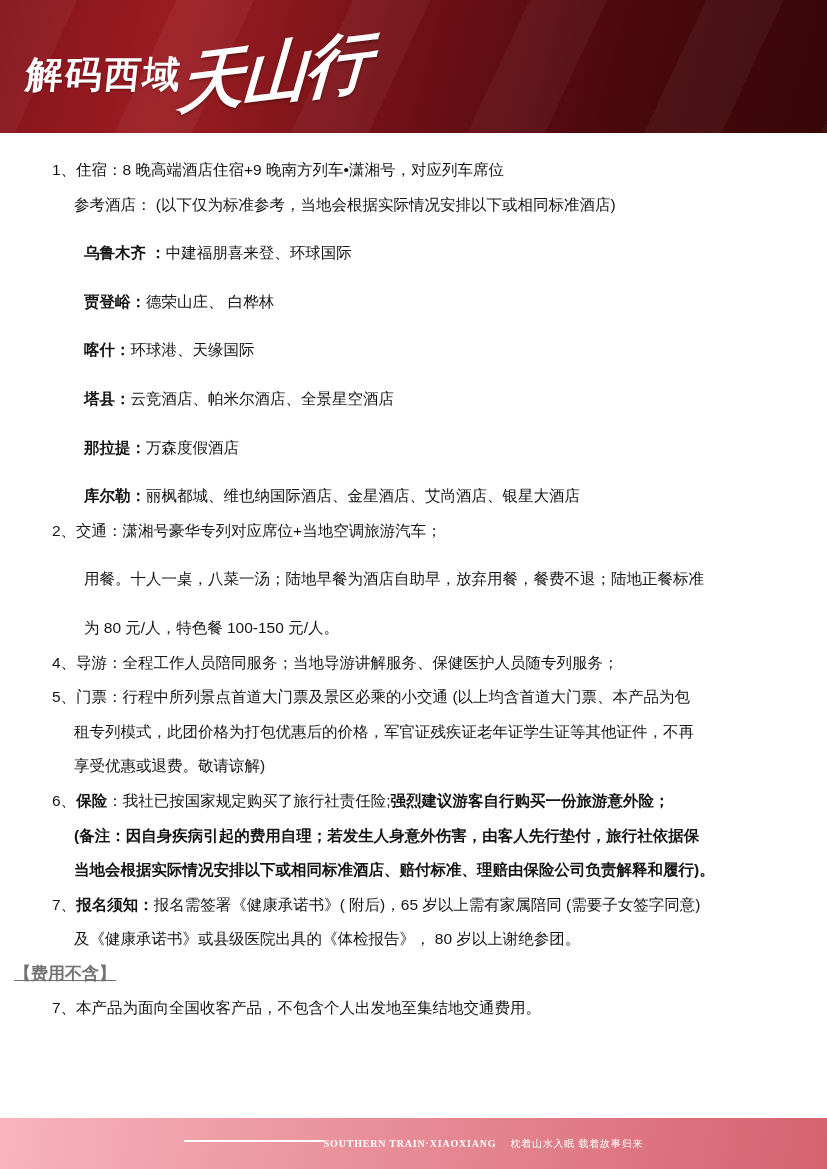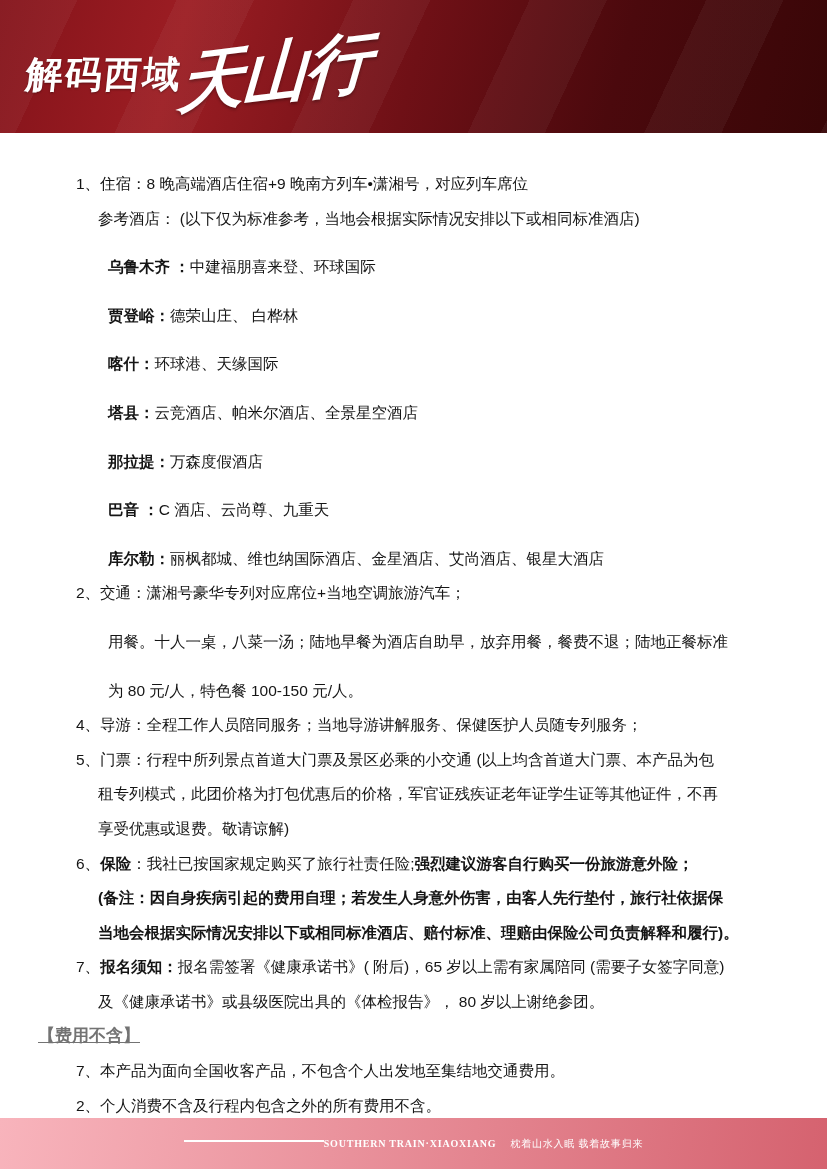--- a/index.html
+++ b/index.html
@@ -25,22 +25,22 @@
   }
   .brand-script {
     display:inline-block; font-family:"Liberation Serif","DejaVu Serif",serif;
     font-size:66px; font-weight:700; font-style:italic; letter-spacing:-2px;
     transform:rotate(-7deg) skewX(-10deg); margin-left:-4px; margin-top:-8px;
     text-shadow:0 2px 3px rgba(0,0,0,0.3); vertical-align:top;
   }
 
   
   #content {
-    position:absolute; top:147px; left:0; width:827px;
-    padding:20px 36px 0 38px;
+    position:absolute; top:133px; left:0; width:827px;
+    padding:20px 36px 0 14px;
     color:#151515; font-size:15.5px;
   }
   .line { line-height:34.6px; white-space:nowrap; }
   .indent-0 { padding-left:0; }
   .indent-1 { padding-left:38px; }
   .indent-2 { padding-left:60px; }
   .indent-3 { padding-left:70px;margin-top:14px; }
   .seg-b { font-weight:700; }
   .seg-red { font-weight:700; font-size:17px; }
 
@@ -69,37 +69,35 @@
   </div>
 
   <div id="content" style="color: rgb(21, 21, 21);">
       <p class="line indent-1"><span>1、住宿：8 晚高端酒店住宿+9 晚南方列车•潇湘号，对应列车席位</span></p>
       <p class="line indent-2"><span>参考酒店：  (以下仅为标准参考，当地会根据实际情况安排以下或相同标准酒店)</span></p>
       <p class="line indent-3"><span class="seg-b">乌鲁木齐 ：</span><span>中建福朋喜来登、环球国际</span></p>
       <p class="line indent-3"><span class="seg-b">贾登峪：</span><span>德荣山庄、 白桦林</span></p>
       <p class="line indent-3"><span class="seg-b">喀什：</span><span>环球港、天缘国际</span></p>
       <p class="line indent-3"><span class="seg-b">塔县：</span><span>云竞酒店、帕米尔酒店、全景星空酒店</span></p>
       <p class="line indent-3"><span class="seg-b">那拉提：</span><span>万森度假酒店</span></p>
-      <p class="line indent-3"><span class="seg-b">巴音 ：</span><span>C 酒店、云尚尊、九重天</span></p>
       <p class="line indent-3"><span class="seg-b">库尔勒：</span><span>丽枫都城、维也纳国际酒店、金星酒店、艾尚酒店、银星大酒店</span></p>
       <p class="line indent-1"><span>2、交通：潇湘号豪华专列对应席位+当地空调旅游汽车；</span></p>
       <p class="line indent-3"><span>用餐。十人一桌，八菜一汤；陆地早餐为酒店自助早，放弃用餐，餐费不退；陆地正餐标准</span></p>
       <p class="line indent-3"><span>为 80 元/人，特色餐 100-150 元/人。</span></p>
       <p class="line indent-1"><span>4、导游：全程工作人员陪同服务；当地导游讲解服务、保健医护人员随专列服务；</span></p>
       <p class="line indent-1"><span>5、门票：行程中所列景点首道大门票及景区必乘的小交通 (以上均含首道大门票、本产品为包</span></p>
       <p class="line indent-2"><span>租专列模式，此团价格为打包优惠后的价格，军官证残疾证老年证学生证等其他证件，不再</span></p>
       <p class="line indent-2"><span>享受优惠或退费。敬请谅解)</span></p>
       <p class="line indent-1"><span>6、</span><span class="seg-b">保险</span><span>：我社已按国家规定购买了旅行社责任险;</span><span class="seg-b">强烈建议游客自行购买一份旅游意外险；</span></p>
       <p class="line indent-2"><span class="seg-b">(备注：因自身疾病引起的费用自理；若发生人身意外伤害，由客人先行垫付，旅行社依据保</span></p>
       <p class="line indent-2"><span class="seg-b">当地会根据实际情况安排以下或相同标准酒店、赔付标准、理赔由保险公司负责解释和履行)。</span></p>
       <p class="line indent-1"><span>7、</span><span class="seg-b">报名须知：</span><span>报名需签署《健康承诺书》( 附后)，65 岁以上需有家属陪同 (需要子女签字同意)</span></p>
       <p class="line indent-2"><span>及《健康承诺书》或县级医院出具的《体检报告》， 80 岁以上谢绝参团。</span></p>
       <p class="line indent-0"><span class="seg-b seg-red" style="color: #737373; text-decoration: underline;">【费用不含】</span></p>
       <p class="line indent-1"><span>7、本产品为面向全国收客产品，不包含个人出发地至集结地交通费用。</span></p>
-      <p class="line indent-1"><span>2、个人消费不含及行程内包含之外的所有费用不含。</span></p>
     </div>
 
   <div id="footer" style="background: linear-gradient(100deg, rgb(248, 180, 188) 0%, rgb(213, 98, 111) 100%);">
     <div class="footer-divider"></div>
     <div class="footer-text">
       <span class="en">SOUTHERN TRAIN·XIAOXIANG</span><span class="gap"></span><span class="cn">枕着山水入眠 载着故事归来</span>
     </div>
   </div>
 
 </div>

